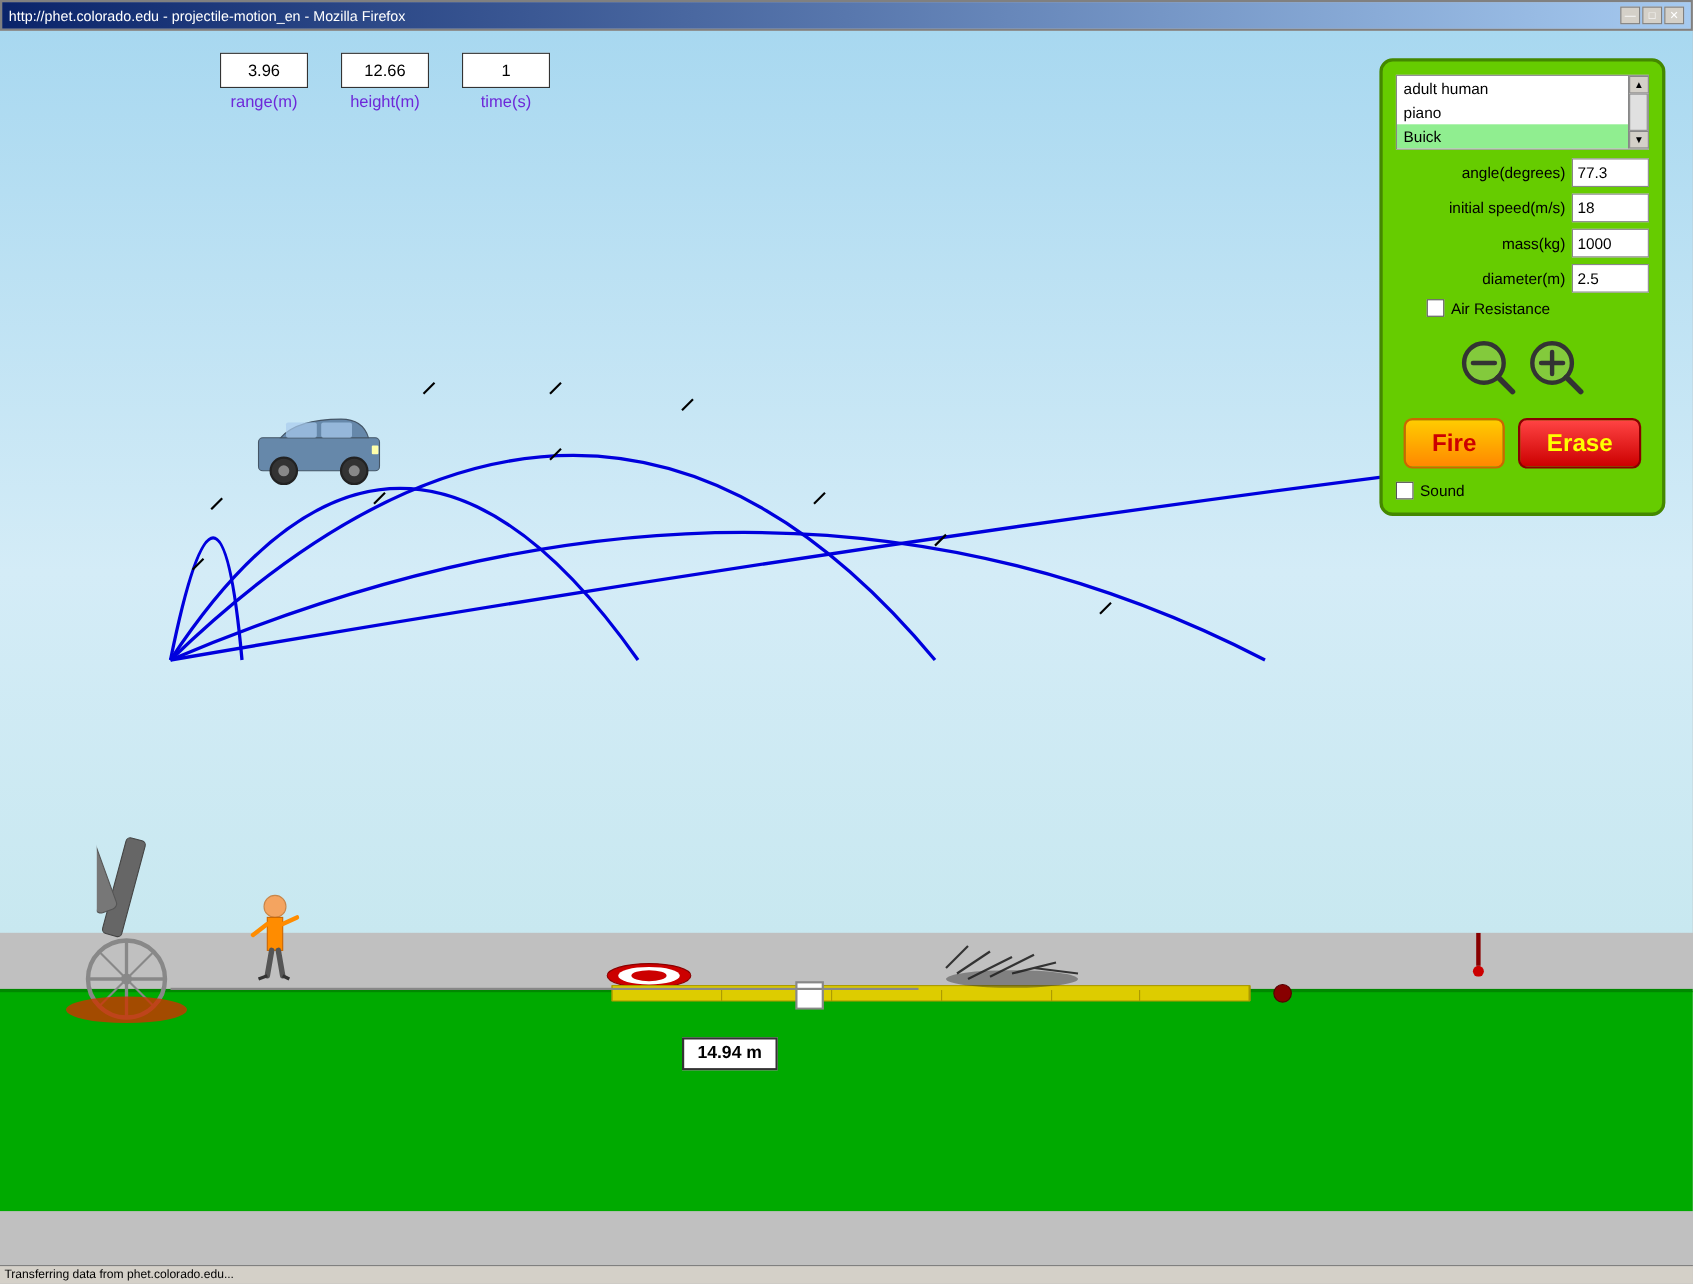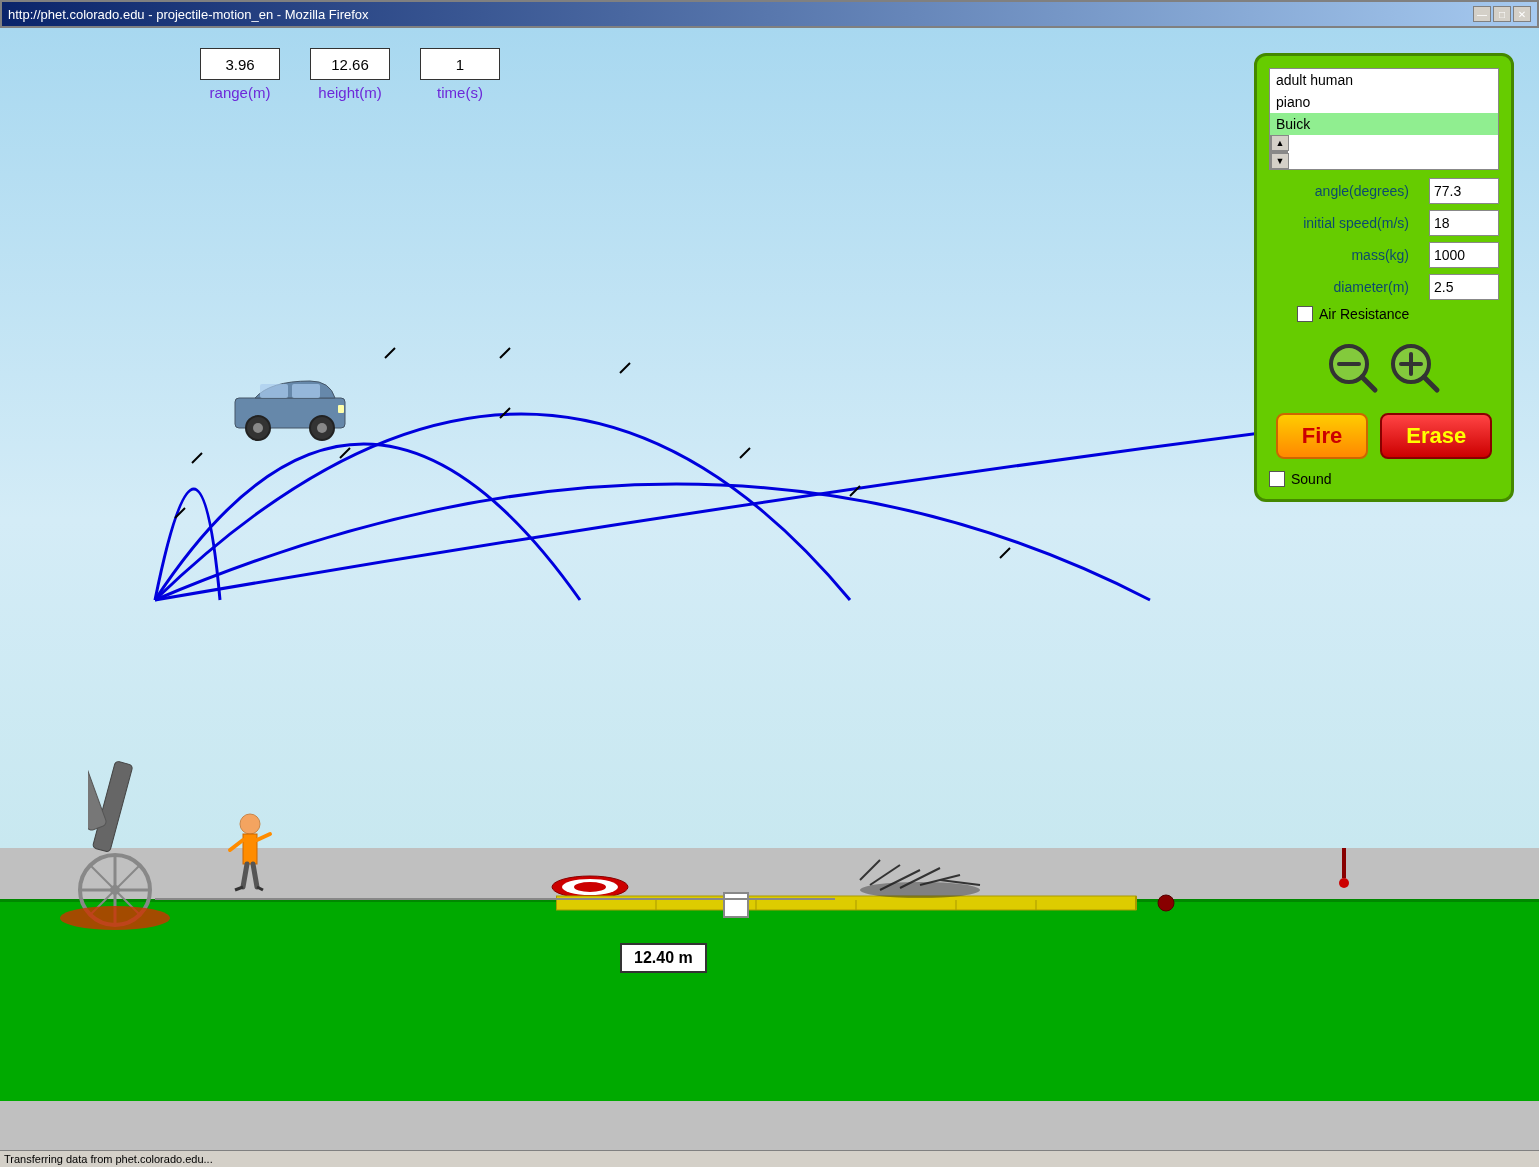--- a/index.html
+++ b/index.html
@@ -129,21 +129,21 @@
       padding: 12px;
     }
 
     
     .listbox {
       width: 100%;
       background: white;
       border: 1px solid #888;
       margin-bottom: 8px;
       display: flex;
-      flex-direction: column;
+      flex-direction: row;
     }
     .listbox-items {
       flex: 1;
       overflow: hidden;
     }
     .listbox-item {
       padding: 3px 6px;
       font-size: 14px;
       cursor: pointer;
       background: white;
@@ -175,23 +175,23 @@
     }
 
     
     .param-row {
       display: flex;
       align-items: center;
       justify-content: flex-end;
       margin-bottom: 6px;
     }
     .param-label {
-      color: #0c4a6e;
+      color: #000000;
       font-size: 14px;
-      margin-right: 20px;
+      margin-right: 6px;
     }
     .param-input {
       width: 70px;
       height: 26px;
       border: 1px solid #888;
       background: white;
       font-size: 14px;
       text-align: left;
       padding: 2px 4px;
     }
@@ -439,21 +439,21 @@
     <line x1="300" y1="12" x2="300" y2="22" stroke="#aa9900" stroke-width="1"></line>
     <line x1="400" y1="12" x2="400" y2="22" stroke="#aa9900" stroke-width="1"></line>
     <line x1="480" y1="12" x2="480" y2="22" stroke="#aa9900" stroke-width="1"></line>
 
     <rect x="168" y="5" width="24" height="24" fill="white" stroke="#888" stroke-width="2"></rect>
 
     <circle cx="610" cy="15" rx="8" ry="8" r="8" fill="#880000" stroke="#550000" stroke-width="1"></circle>
   </svg>
 
   <div class="measurement-box" style="position:absolute;bottom:175px;left:620px;">
-    <span>12.40 m</span>
+    <span>14.94 m</span>
   </div>
 
   <svg style="position:absolute;bottom:248px;left:850px;" width="150" height="50">
 
     <line x1="10" y1="30" x2="30" y2="10" stroke="#333" stroke-width="2"></line>
     <line x1="20" y1="35" x2="50" y2="15" stroke="#333" stroke-width="2"></line>
     <line x1="30" y1="40" x2="70" y2="20" stroke="#333" stroke-width="2"></line>
     <line x1="50" y1="38" x2="90" y2="18" stroke="#333" stroke-width="2"></line>
     <line x1="70" y1="35" x2="110" y2="25" stroke="#333" stroke-width="2"></line>
     <line x1="90" y1="30" x2="130" y2="35" stroke="#333" stroke-width="2"></line>

